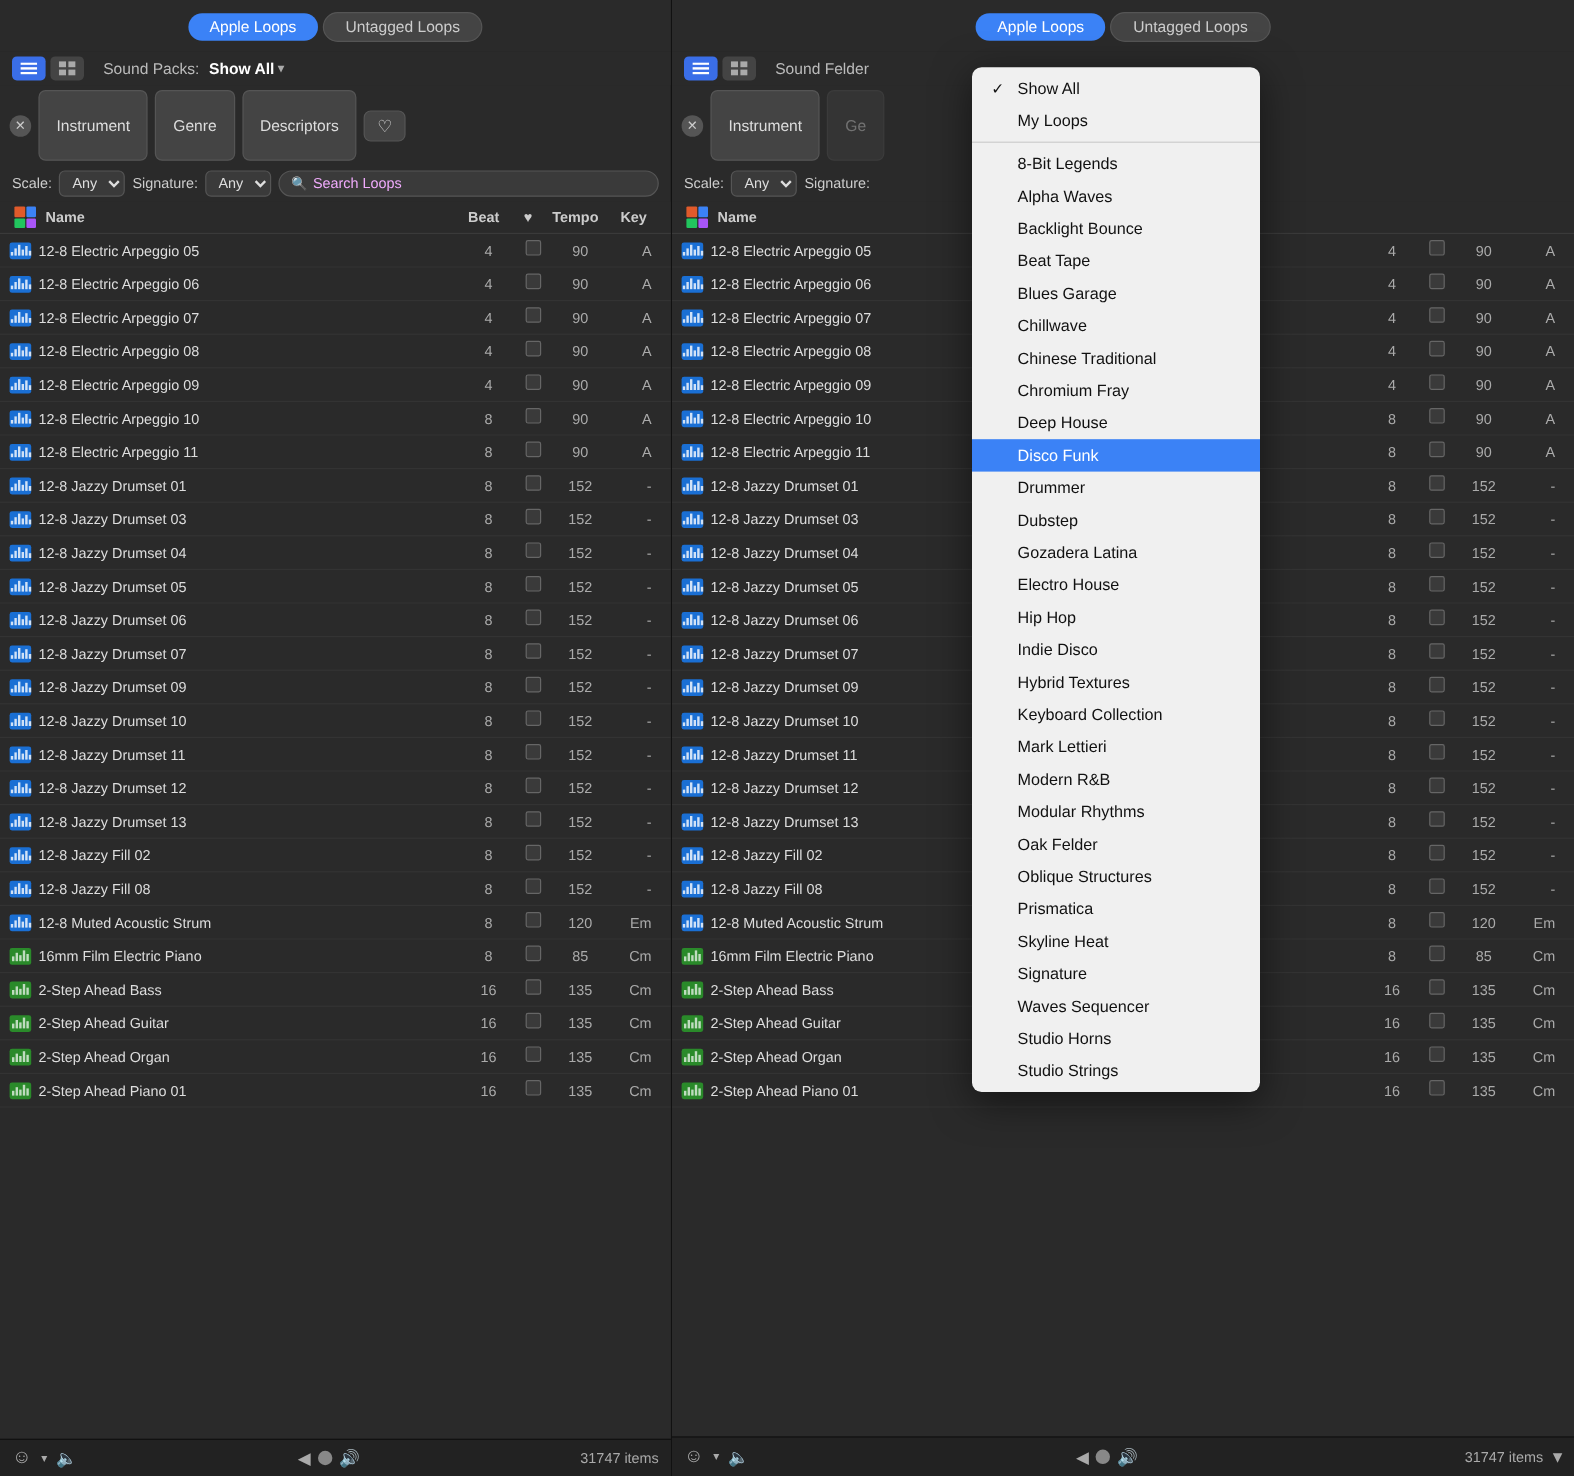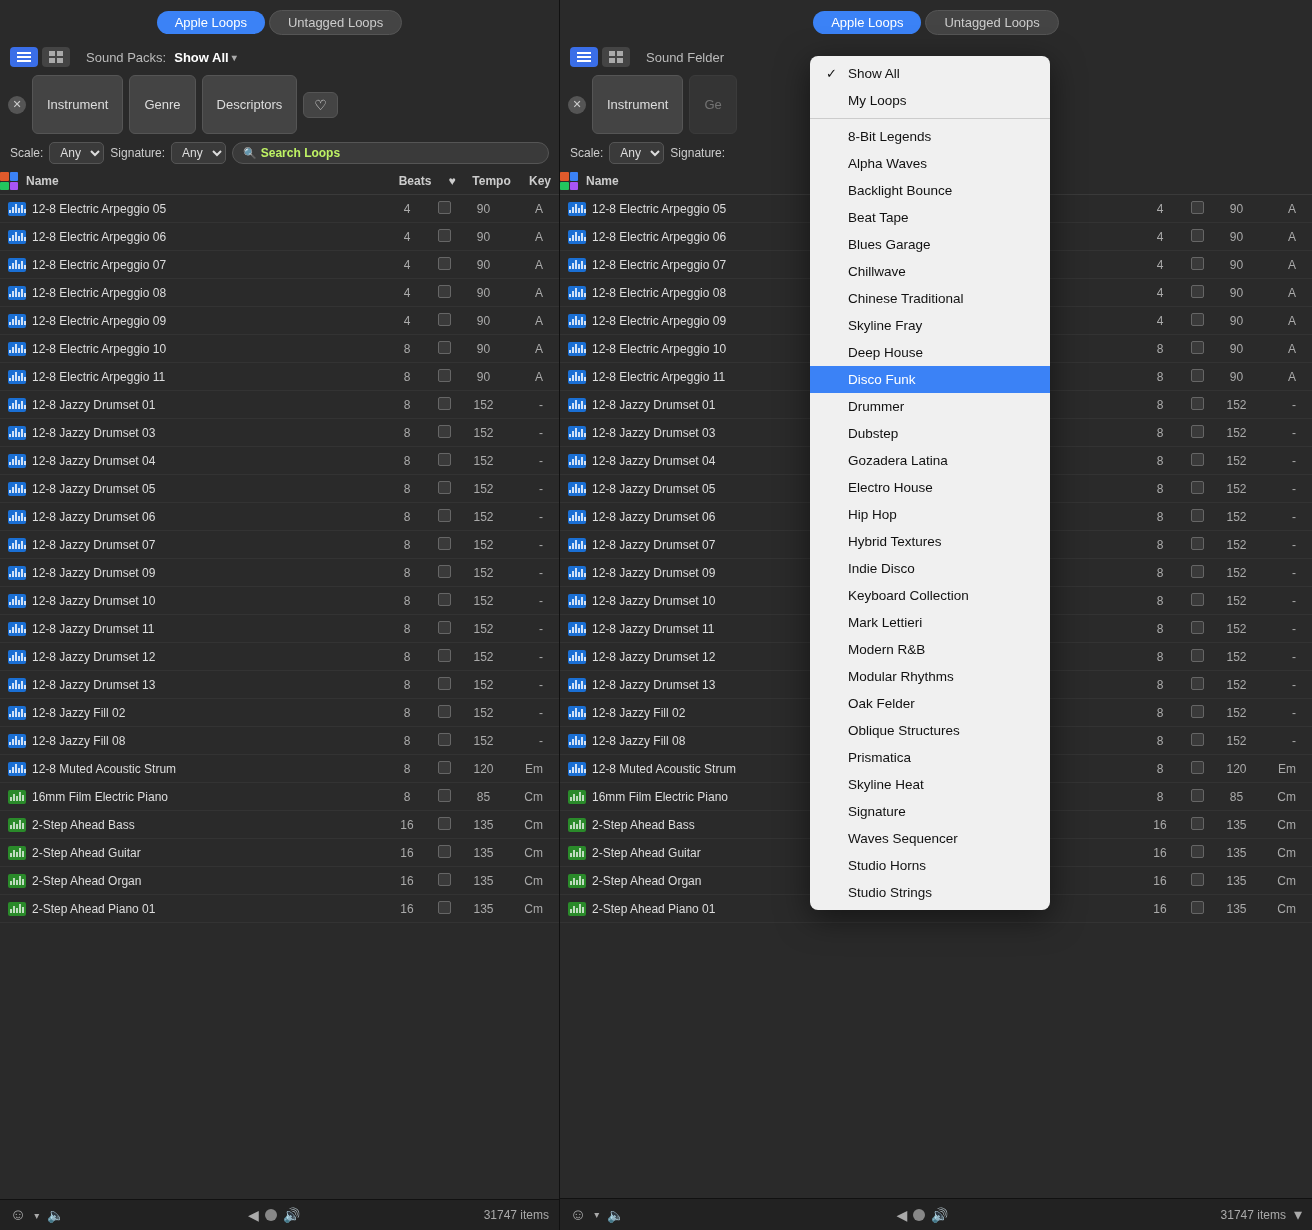--- a/index.html
+++ b/index.html
@@ -169,21 +169,21 @@
       font-size: 12px;
       padding: 3px 10px;
       display: flex;
       align-items: center;
       gap: 4px;
     }
     
     .table-header {
       display: flex;
       align-items: center;
-      padding: 4px 0;
+      padding: 4px 12px;
       border-bottom: 1px solid #3a3a3a;
       background: #2a2a2a;
     }
     .color-grid {
       width: 18px;
       height: 18px;
       display: grid;
       grid-template-columns: 1fr 1fr;
       gap: 1px;
       margin-right: 8px;
@@ -378,33 +378,33 @@
     <span class="scale-label">Scale:</span>
     <select class="scale-select">
       <option>Any</option>
     </select>
     <span class="scale-label">Signature:</span>
     <select class="scale-select">
       <option>Any</option>
     </select>
     <div class="search-box">
       <span style="color:#888;font-size:11px;">🔍</span>
-      <span style="color:#bef264;font-size:12px;font-weight:bold;">Search Loops</span>
+      <span style="color:#f0abfc;font-size:12px;">Search Loops</span>
     </div>
   </div>
 
   <div class="table-header">
     <div class="color-grid">
       <div class="color-cell" style="background:#e05a2b;"></div>
       <div class="color-cell" style="background:#3b82f6;"></div>
       <div class="color-cell" style="background:#22c55e;"></div>
       <div class="color-cell" style="background:#a855f7;"></div>
     </div>
     <span class="col-name">Name</span>
-    <span class="col-beats">Beats</span>
+    <span class="col-beats">Beat</span>
     <span class="col-heart">♥</span>
     <span class="col-tempo">Tempo</span>
     <span class="col-key">Key</span>
   </div>
 
   <div class="track-list" id="left-track-list">
   <div class="track-row">
     <div class="track-icon">
           <div class="track-icon-bars">
             <div class="bar" style="height:3px;"></div>
@@ -1395,21 +1395,21 @@
       <div class="dropdown-item">
         <span class="check-mark"> </span>
         <span>Chillwave</span>
       </div>
       <div class="dropdown-item">
         <span class="check-mark"> </span>
         <span>Chinese Traditional</span>
       </div>
       <div class="dropdown-item">
         <span class="check-mark"> </span>
-        <span>Skyline Fray</span>
+        <span>Chromium Fray</span>
       </div>
       <div class="dropdown-item">
         <span class="check-mark"> </span>
         <span>Deep House</span>
       </div>
       <div class="dropdown-item selected">
         <span class="check-mark"> </span>
         <span>Disco Funk</span>
       </div>
       <div class="dropdown-item">
@@ -1427,25 +1427,25 @@
       <div class="dropdown-item">
         <span class="check-mark"> </span>
         <span>Electro House</span>
       </div>
       <div class="dropdown-item">
         <span class="check-mark"> </span>
         <span>Hip Hop</span>
       </div>
       <div class="dropdown-item">
         <span class="check-mark"> </span>
+        <span>Indie Disco</span>
+      </div>
+      <div class="dropdown-item">
+        <span class="check-mark"> </span>
         <span>Hybrid Textures</span>
-      </div>
-      <div class="dropdown-item">
-        <span class="check-mark"> </span>
-        <span>Indie Disco</span>
       </div>
       <div class="dropdown-item">
         <span class="check-mark"> </span>
         <span>Keyboard Collection</span>
       </div>
       <div class="dropdown-item">
         <span class="check-mark"> </span>
         <span>Mark Lettieri</span>
       </div>
       <div class="dropdown-item">

